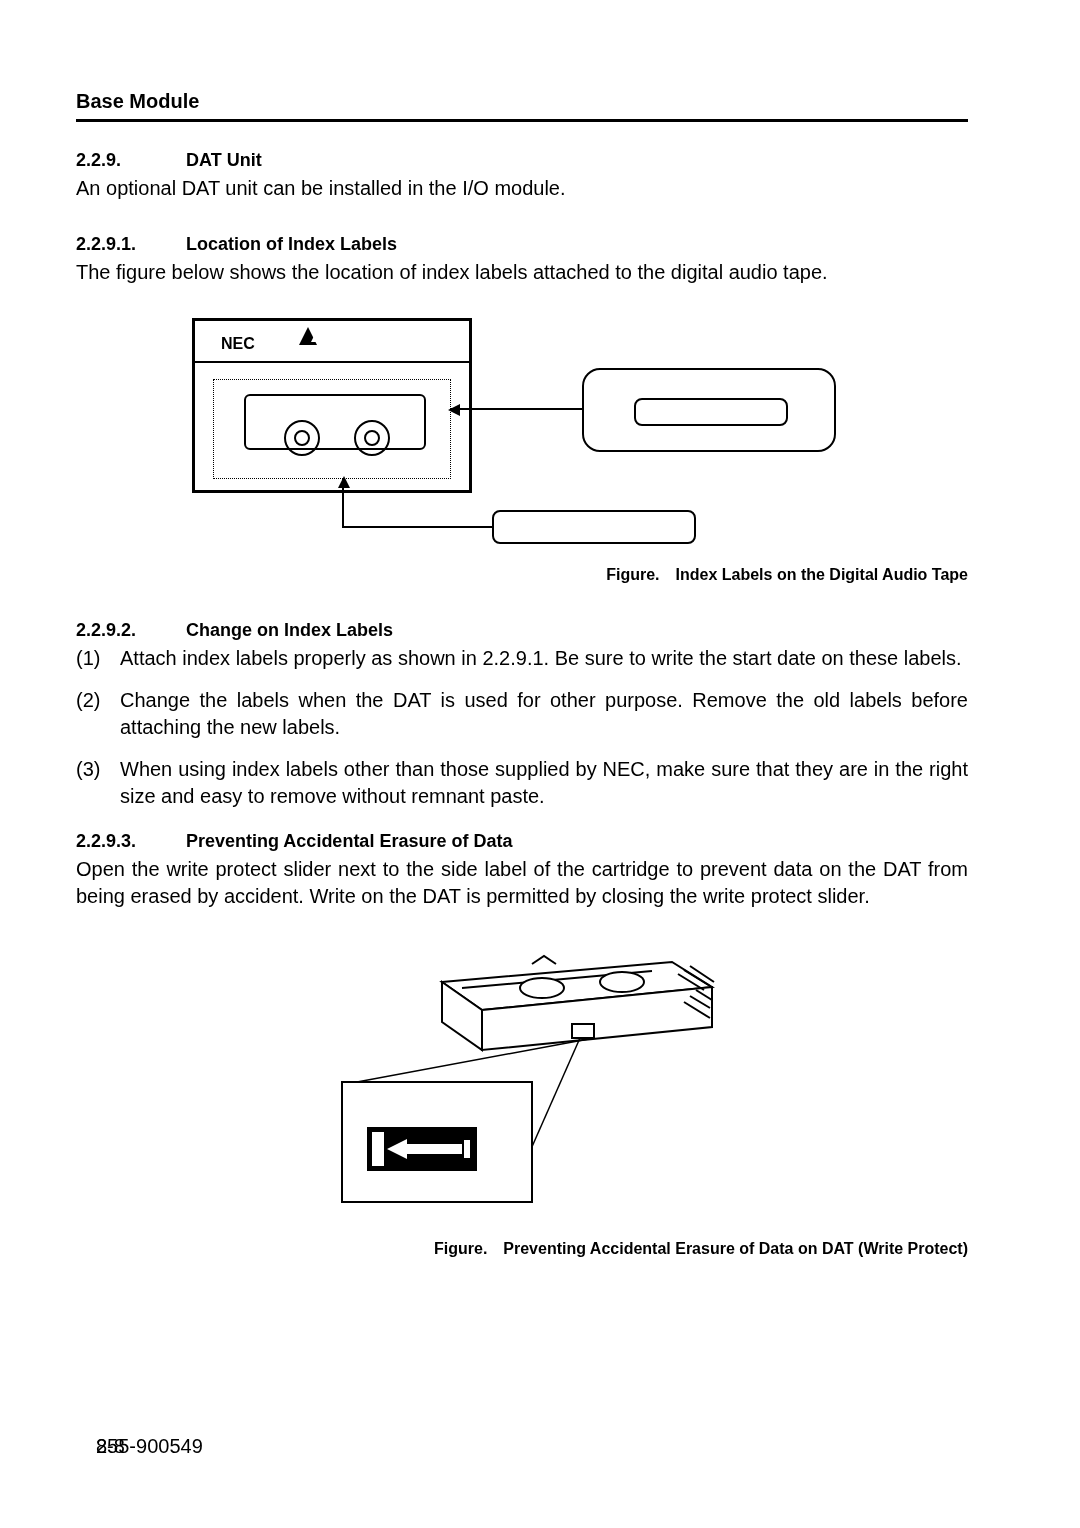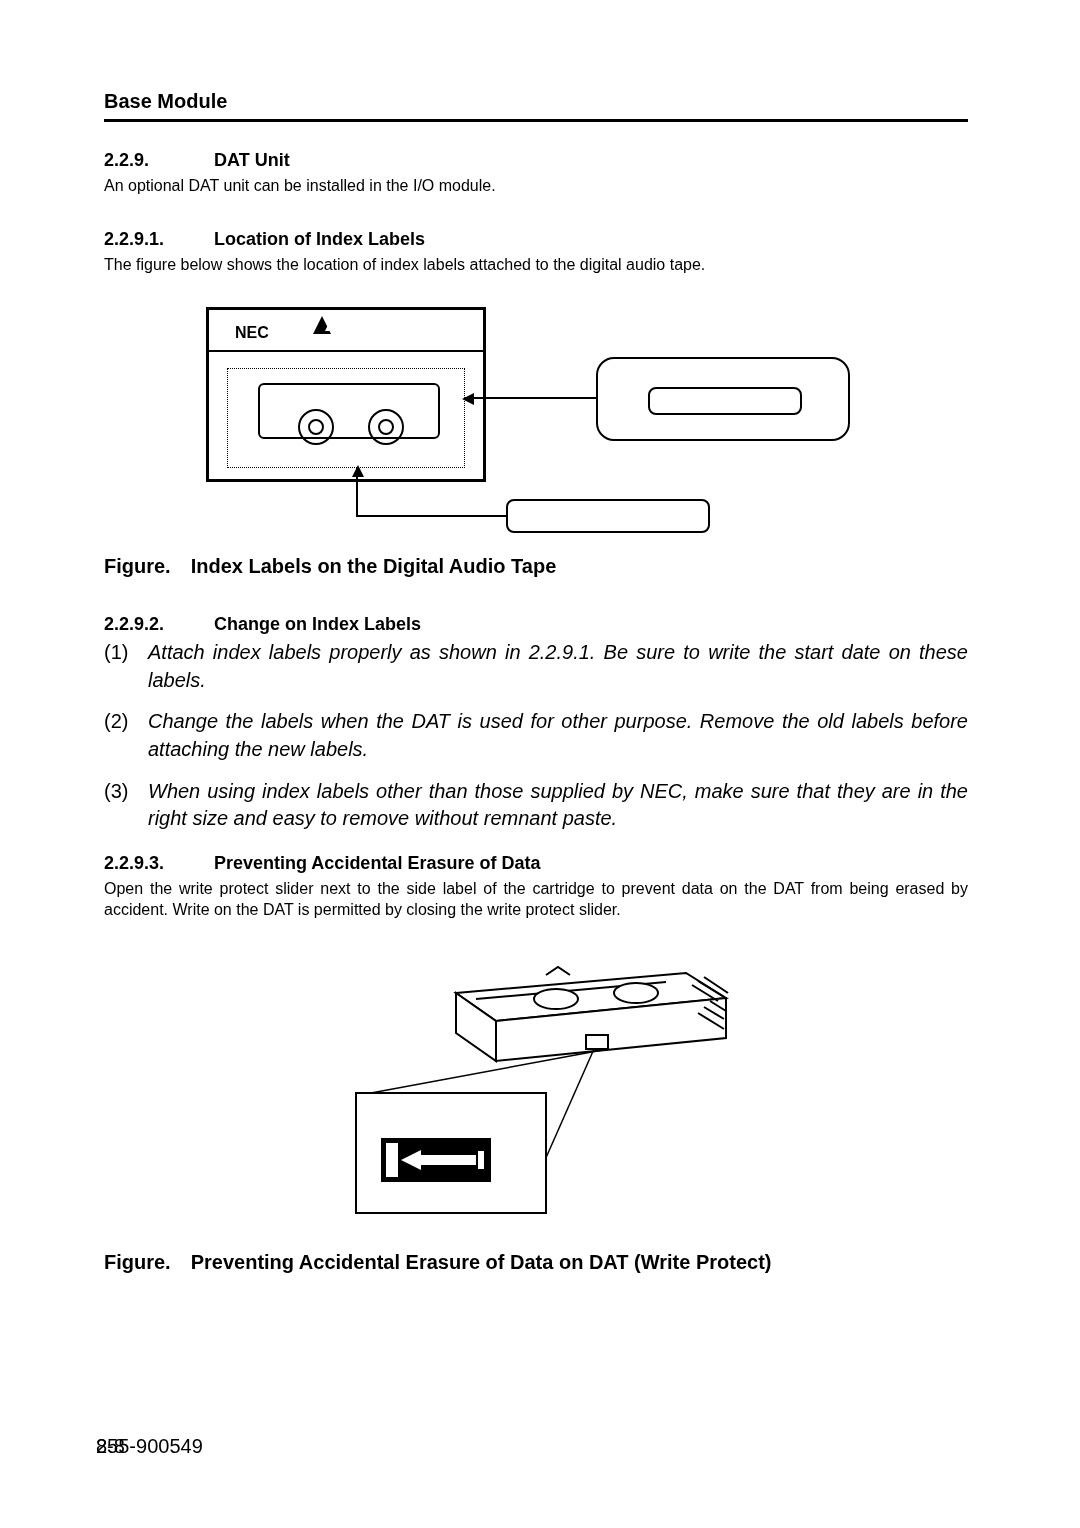--- a/index.html
+++ b/index.html
@@ -6,56 +6,56 @@
   html, body { margin: 0; padding: 0; }
   body {
     width: 1080px;
     height: 1528px;
     font-family: Arial, Helvetica, sans-serif;
     color: #000;
     background: #fff;
     position: relative;
   }
   .page {
-    padding: 90px 112px 0 104px;
+    padding: 90px 112px 0 76px;
     box-sizing: border-box;
   }
   .running-header {
     font-weight: bold;
     font-size: 20px;
     margin-bottom: 6px;
   }
   .rule {
     border: none;
     border-top: 3px solid #000;
     margin: 0 0 28px 0;
   }
   .sec-heading {
     font-weight: bold;
     font-size: 18px;
     margin: 0 0 4px 0;
   }
   .sec-heading .num { display: inline-block; width: 110px; }
   .body-text {
-    font-size: 16px;
+    font-size: 20px;
     line-height: 1.35;
     margin: 0 0 32px 0;
   }
   .body-text.justify { text-align: justify; }
   .sub-heading { margin-top: 30px; }
 
   .figure-wrap {
     width: 100%;
     text-align: center;
     margin: 24px 0 18px 0;
   }
   .figure-caption {
     font-weight: bold;
-    font-size: 20px;
-    text-align: left;
+    font-size: 16px;
+    text-align: right;
     margin: 8px 0 36px 0;
   }
 
   
   .fig1 {
     position: relative;
     width: 660px;
     height: 230px;
     margin: 0 auto;
   }
@@ -140,21 +140,21 @@
   }
   .fig2 svg { position:absolute; left:0; top:0; }
 
   
   .num-list { list-style:none; padding:0; margin:0 0 20px 0; }
   .num-list li {
     display:flex; font-size:20px; line-height:1.38;
     text-align:justify; margin-bottom:14px;
   }
   .num-list li .n { flex:0 0 44px; }
-  .num-list li .t { flex:1;font-style:italic; }
+  .num-list li .t { flex:1; }
 
   .footer {
     position:absolute; left:96px; right:112px; bottom:70px;
     display:flex; justify-content:space-between;
     font-size:20px;
   }
   .footer .center{ position:absolute; left:0; right:0; text-align:left; }
 </style>
 </head>
 <body>

